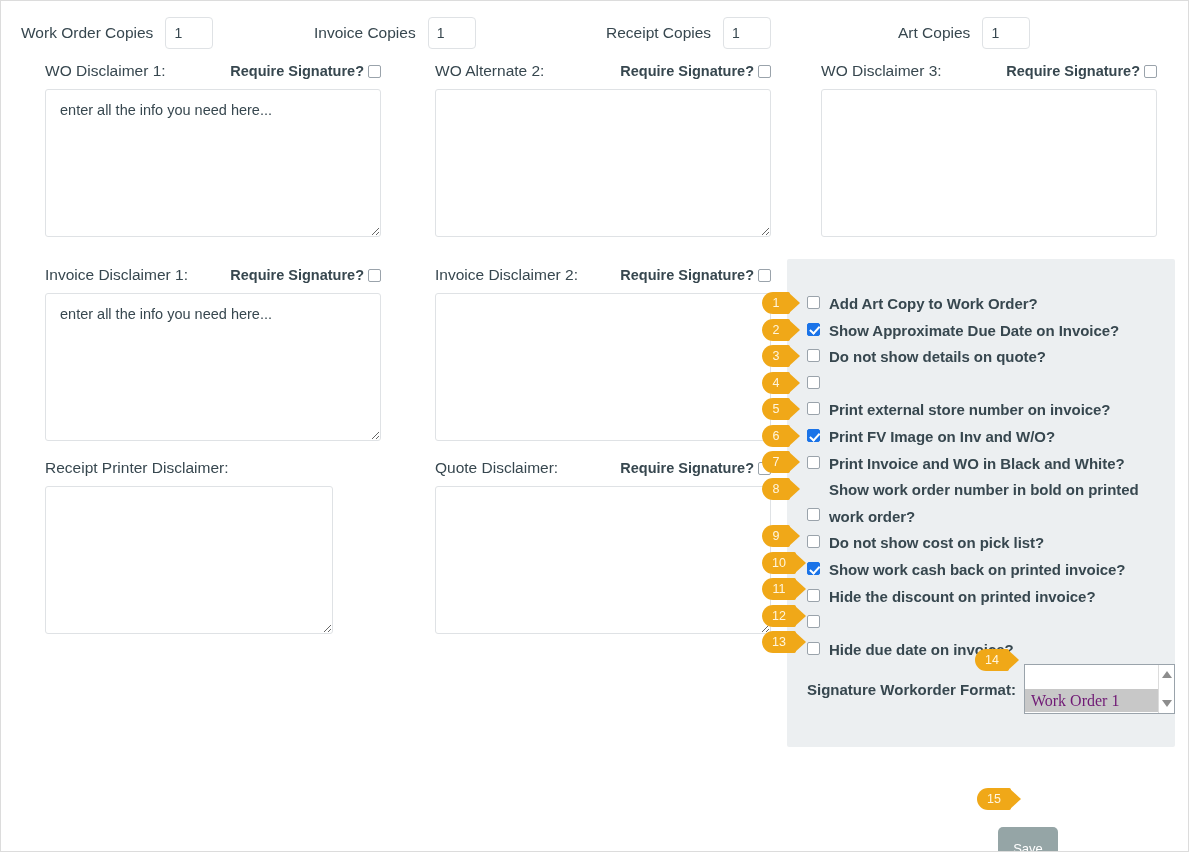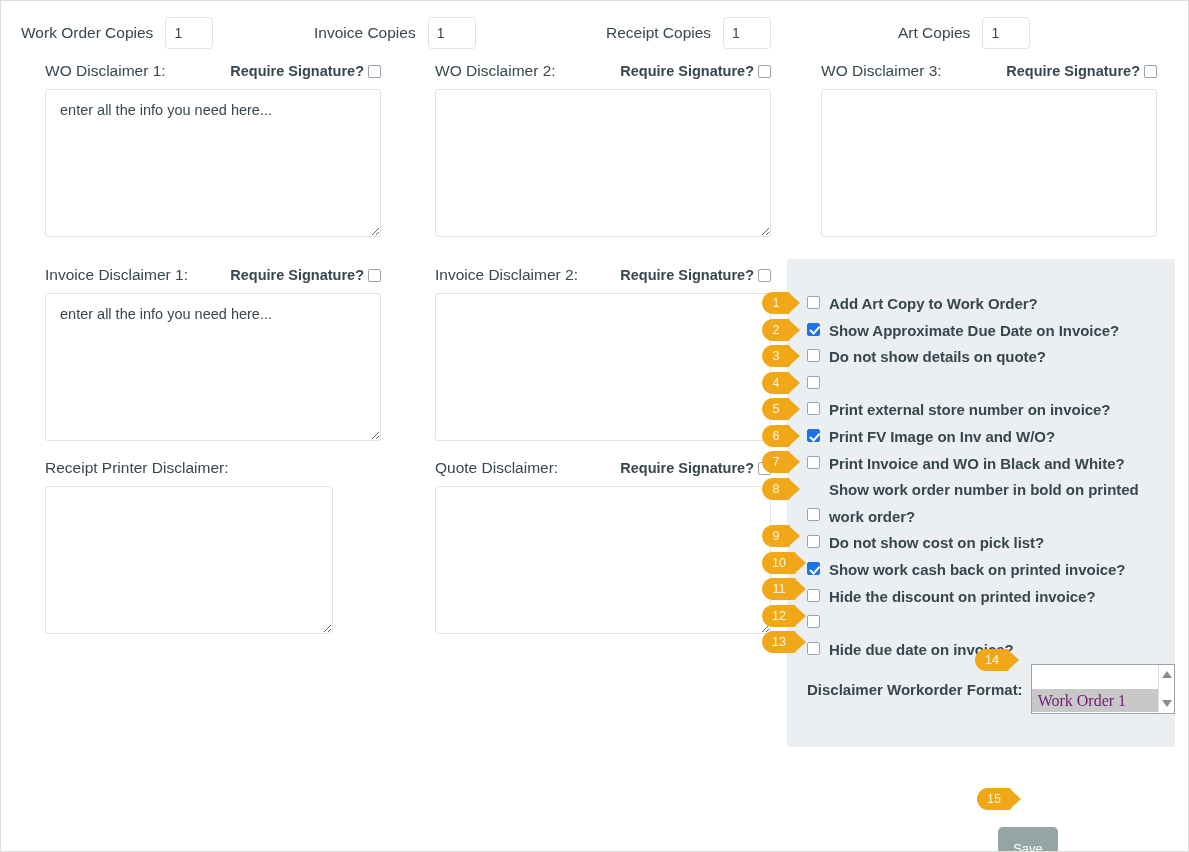--- a/index.html
+++ b/index.html
@@ -202,21 +202,21 @@
       <span class="sig-wrap">
         <span class="sig-label">Require Signature?</span>
         <input type="checkbox" class="cb" style="">
       </span>
     </div>
     <textarea class="ta resizable" rows="5" style="height: 148px; margin-top: 6px;" placeholder="enter all the info you need here..."></textarea>
   </div>
 
   <div class="disc" style="left:410px; top:58px; width:360px;">
     <div class="disc-head">
-      <span class="disc-title">WO Disclaimer 2:</span>
+      <span class="disc-title">WO Alternate 2:</span>
       <span class="sig-wrap">
         <span class="sig-label">Require Signature?</span>
         <input type="checkbox" class="cb" style="">
       </span>
     </div>
     <textarea class="ta resizable" rows="5" style="height: 148px; margin-top: 6px;" placeholder=""></textarea>
   </div>
 
   <div class="disc" style="left:796px; top:58px; width:360px;">
     <div class="disc-head">
@@ -331,21 +331,21 @@
       </div>
 
       <div class="opt-row">
         <input type="checkbox" class="cb" style="">
         <span class="opt-label">Hide due date on invoice?</span>
       </div>
 
     </div>
 
     <div class="awf">
-      <span class="awf-label">Disclaimer Workorder Format:</span>
+      <span class="awf-label">Signature Workorder Format:</span>
       <div class="listbox">
         <div class="lb-opt sel">Work Order 1</div>
         <div class="lb-opt">Work Order 2</div>
         <div class="lb-scroll">
           <span class="lb-arrow up"></span>
           <span class="lb-arrow down"></span>
         </div>
       </div>
     </div>
   </div>

